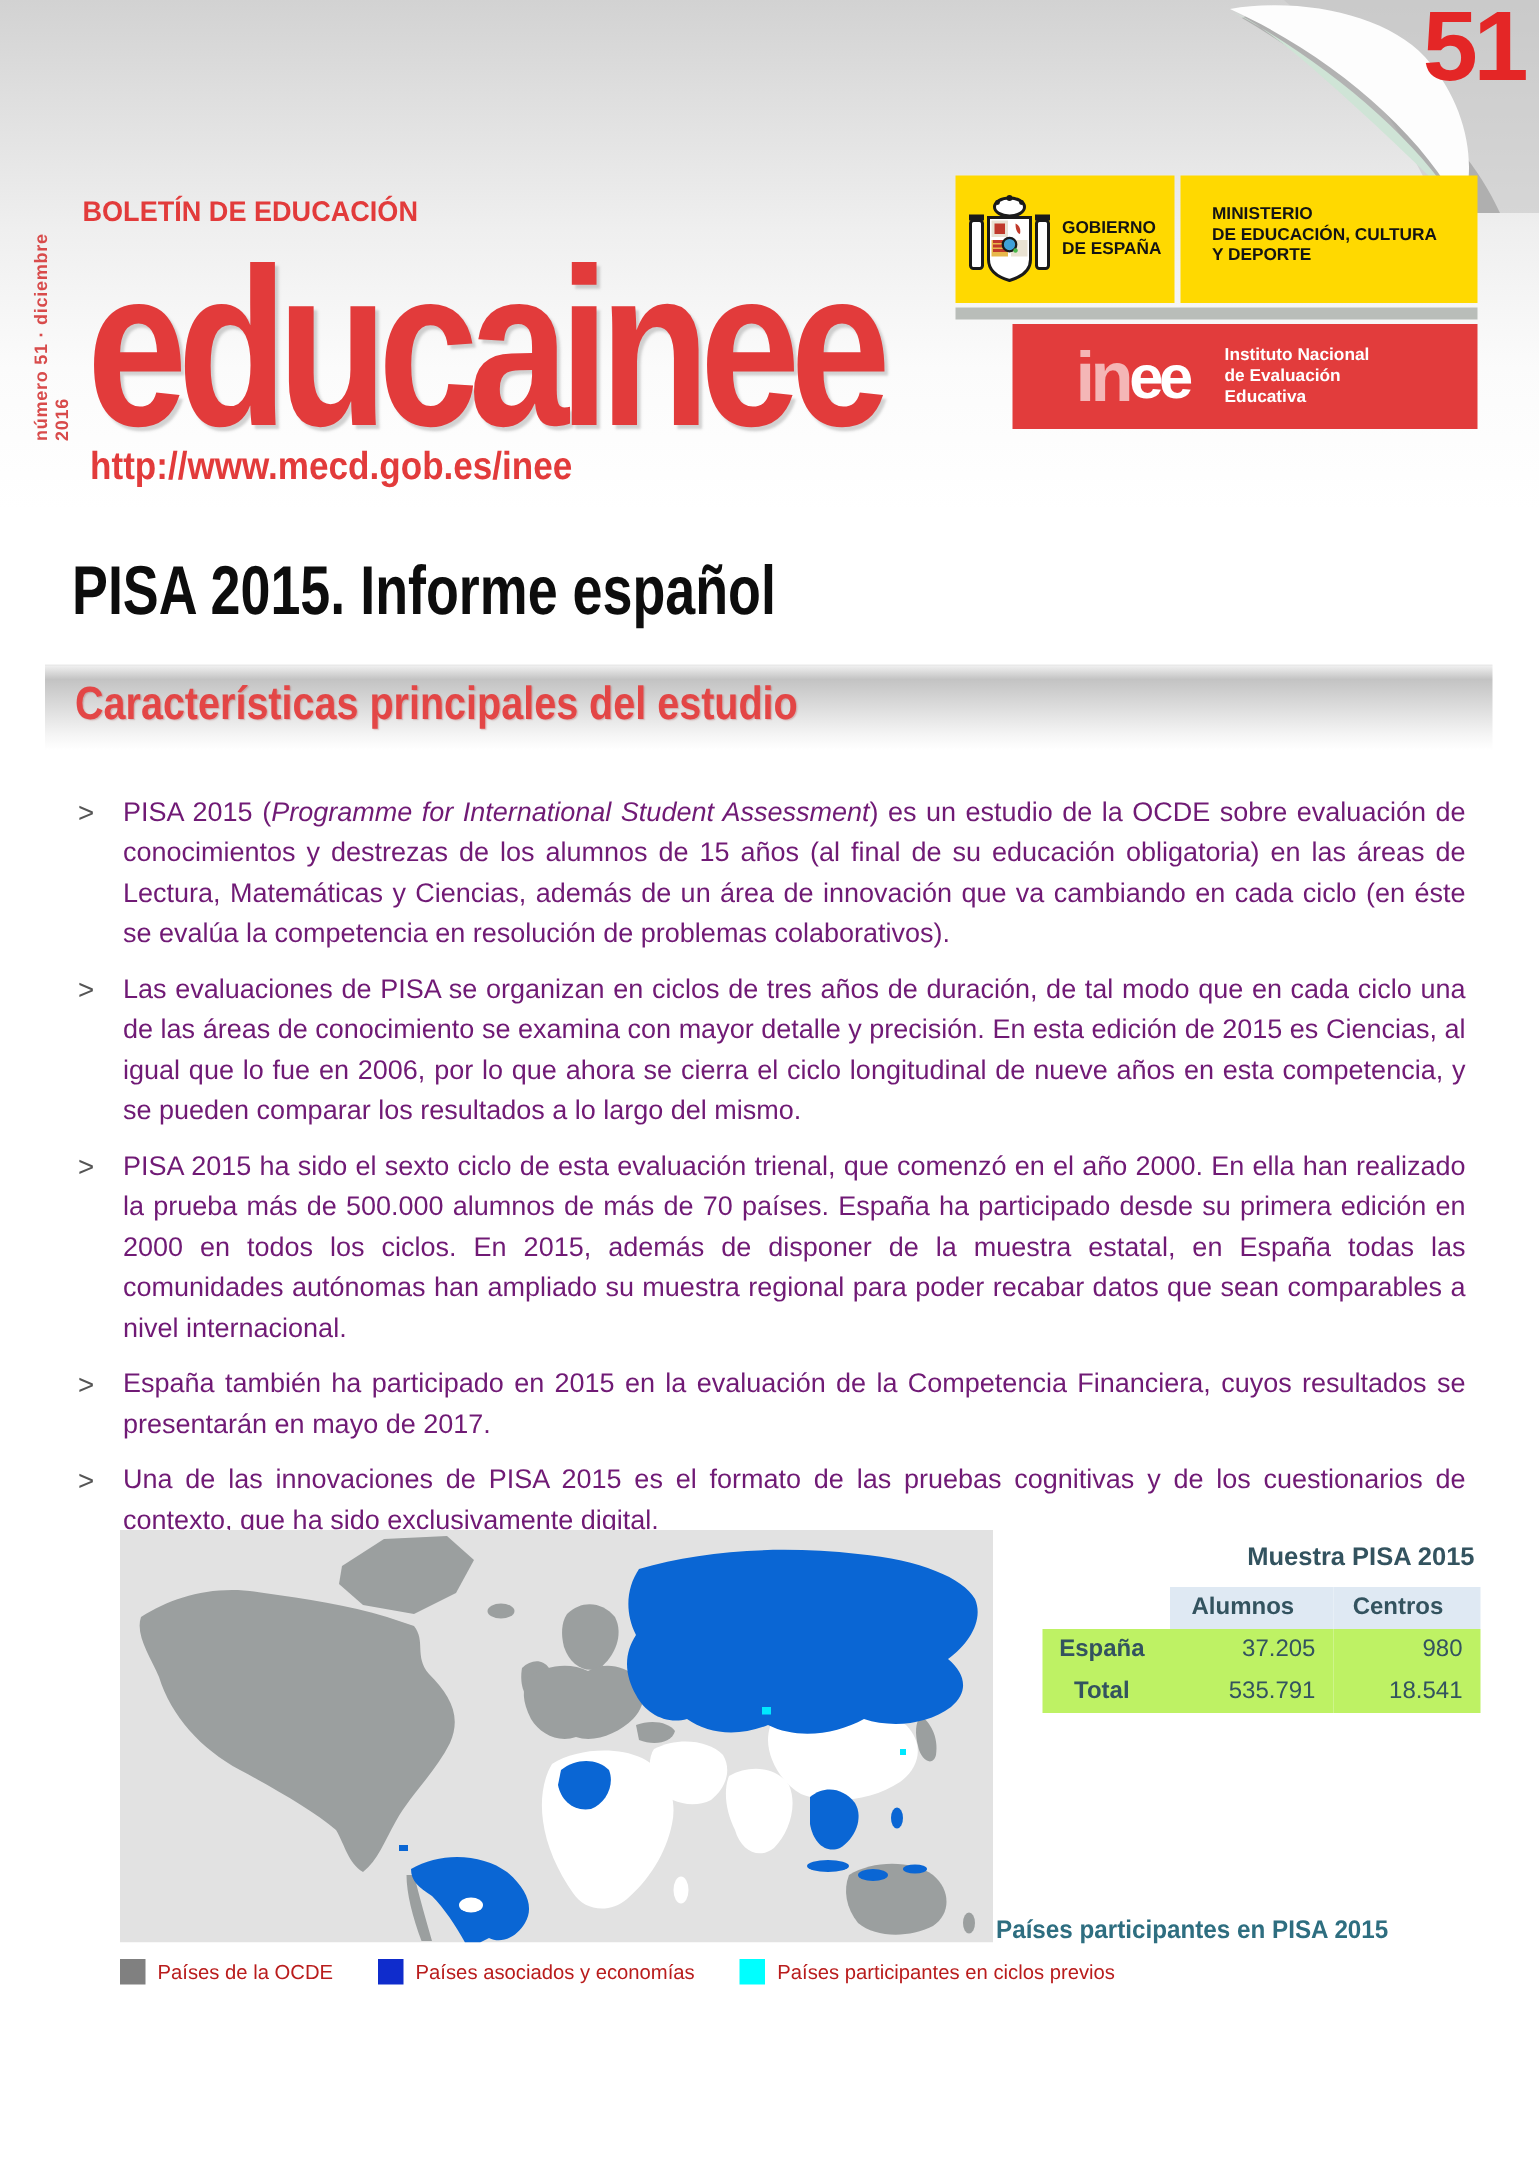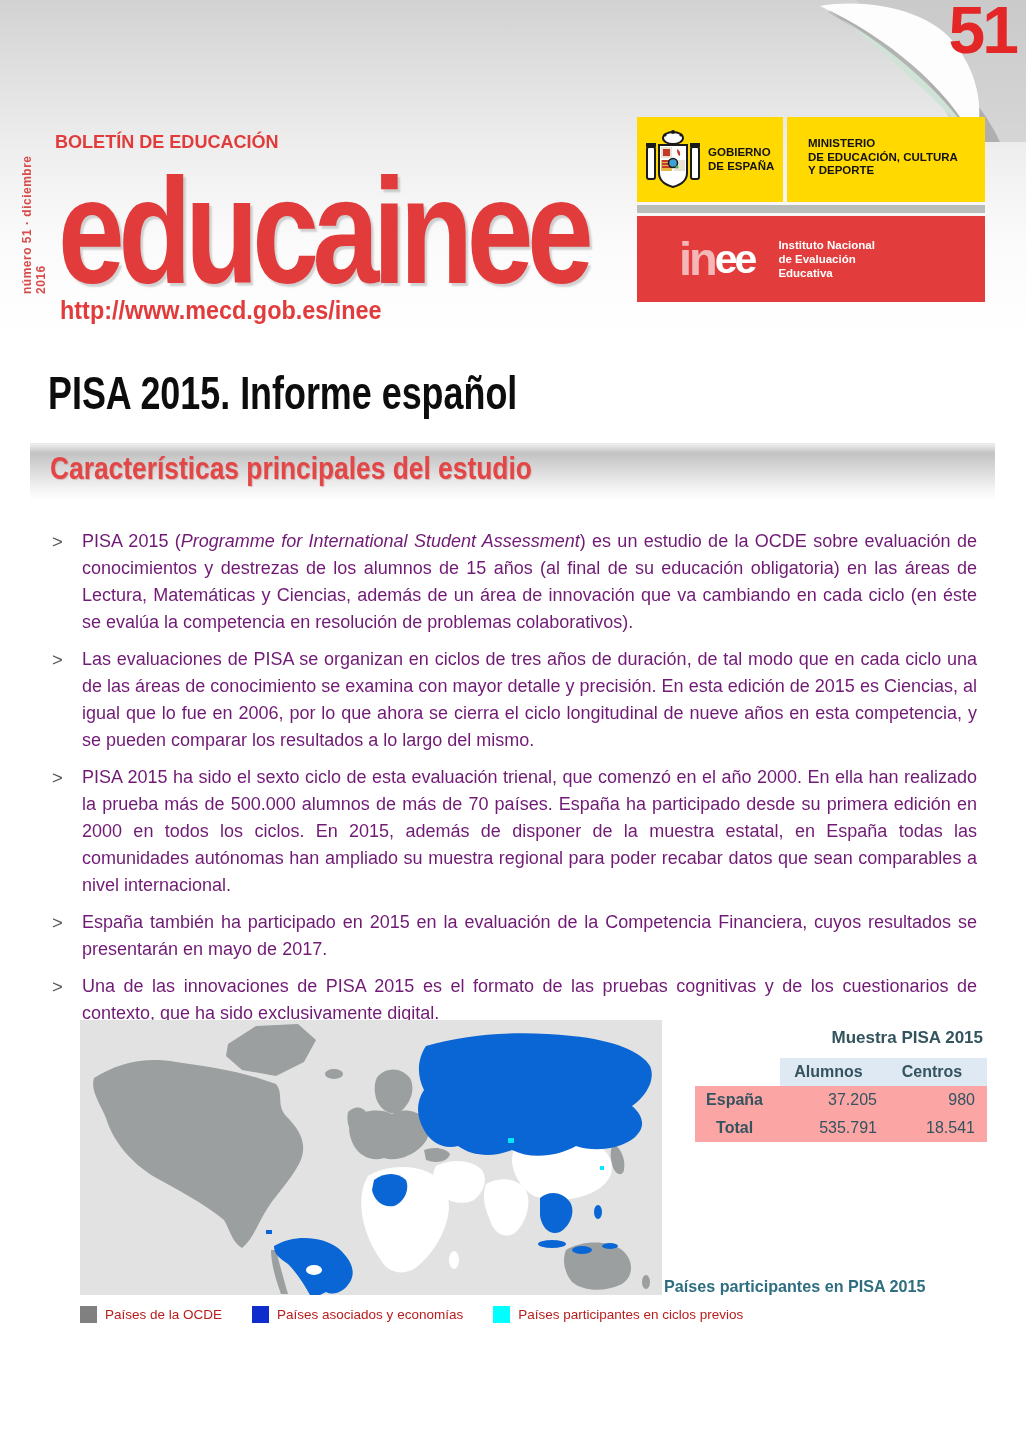--- a/index.html
+++ b/index.html
@@ -26,21 +26,21 @@
   
   .gov-block{position:absolute;left:637px;top:117px;width:348px;}
   .gov-row{display:flex;gap:4px;height:85px;}
   .gov-box{background:#ffd900;}
   .gov-box-1{width:146px;display:flex;align-items:center;}
   .gov-box-1 svg{margin-left:7px;flex:0 0 auto;}
   .gov-box-2{flex:1;padding:20px 0 0 15px;box-sizing:border-box;}
   .gov-label{font-size:11.5px;line-height:13.5px;font-weight:bold;color:#131313;
     white-space:pre-line;margin-left:6px;}
   .gov-divider{height:8px;background:#b9bdb9;margin:3px 0;}
-  .inee-box{height:86px;background:#e23c3c;display:flex;align-items:center;}
+  .inee-box{height:70px;background:#e23c3c;display:flex;align-items:center;margin-left:38px;}
   .inee-light{font-size:47px;font-weight:bold;color:#f4b6b6;letter-spacing:-3px;
     margin-left:42px;line-height:70px;}
   .inee-bold{font-size:41px;font-weight:bold;color:#ffffff;letter-spacing:-3px;
     line-height:70px;}
   .inee-name{font-size:11.5px;line-height:14px;font-weight:bold;color:#ffffff;
     white-space:pre-line;margin-left:24px;}
 
   
   .page-title{position:absolute;left:48px;top:366px;margin:0;font-size:46px;
     font-weight:700;color:#0d0d0d;letter-spacing:0;transform:scaleX(.78);
@@ -68,21 +68,21 @@
 
   .table-block{position:absolute;left:695px;top:1028px;width:292px;
     color:#33535f;}
   .tbl-title{text-align:right;font-size:17px;font-weight:bold;margin:0 4px 10px 0;}
   table{border-collapse:collapse;width:100%;font-size:16px;}
   th,td{padding:5px 12px 5px 0;}
   th{font-weight:bold;text-align:center;margin-top:24px;}
   td{text-align:right;}
   td.lbl{font-weight:bold;text-align:center;padding-right:6px;}
   .hdr-val{background:#dfe9f3;}
-  tr.stripe td{background:#fca5a5;}
+  tr.stripe td{background:#bef264;}
   .fig-caption{position:absolute;left:664px;top:1277px;font-size:17px;font-weight:bold;
     color:#2e6e80;transform:scaleX(.95);transform-origin:left top;white-space:nowrap;}
 
   
   .footer{position:absolute;left:30px;top:1455px;width:965px;
     border-top:2px solid #cfcfcf;padding-top:7px;font-size:12.5px;color:#3a3a3a;}
   .footer .brand-sm{color:#e23b3b;font-weight:bold;font-size:13.5px;letter-spacing:-.5px;}
   .footer .page-num{position:absolute;right:26px;top:7px;color:#e05555;font-weight:bold;
     font-size:14px;}
 </style>

